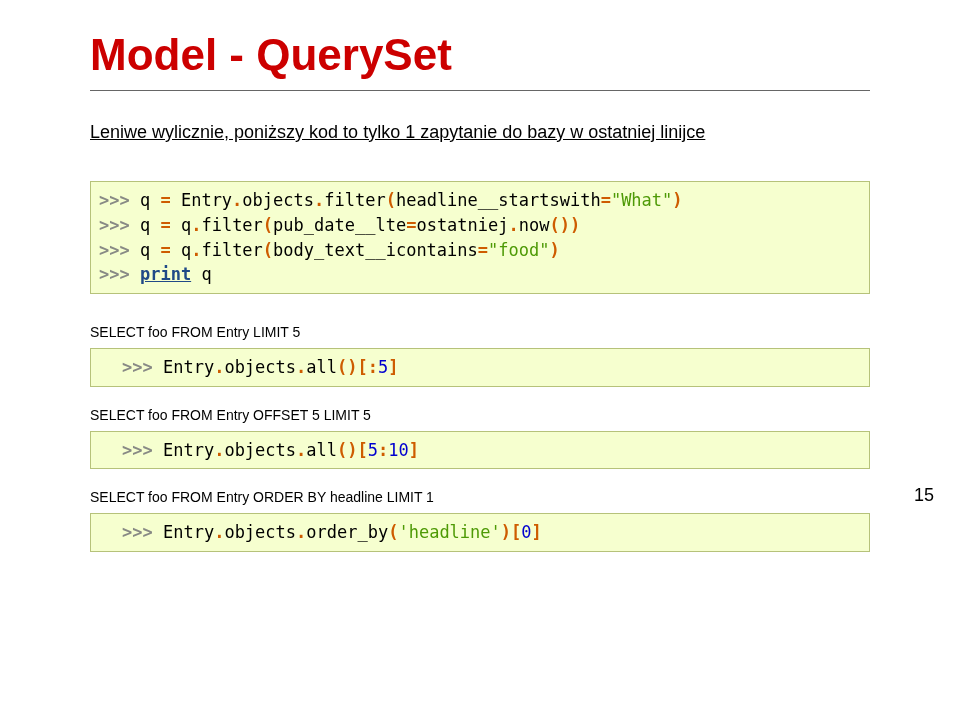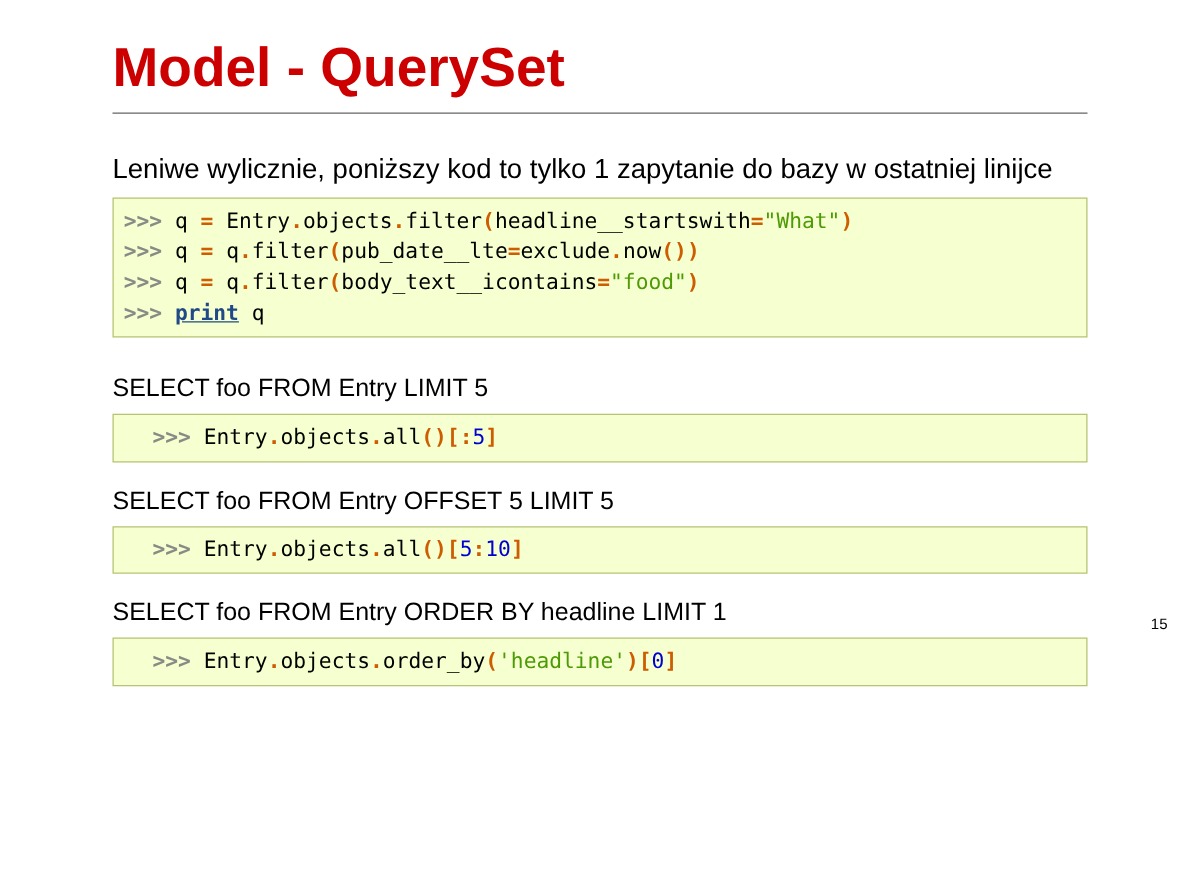--- a/index.html
+++ b/index.html
@@ -24,68 +24,69 @@
     font-weight: bold;
     margin: 0 0 10px 0;
     font-family: Arial, Helvetica, sans-serif;
   }
   .hr {
     border: none;
     border-top: 1px solid #666;
     margin: 0 0 30px 0;
   }
   .intro {
-    font-size: 22px;
-    margin: 0 0 8px 0;
+    font-size: 18px;
+    margin: 0 0 37px 0;
     line-height: 1.3;
+    text-decoration: underline;
   }
   .codebox {
     background: #f6ffcf;
     border: 1px solid #b6c27a;
     padding: 6px 8px;
     margin: 8px 0 30px 0;
     font-size: 17px;
     line-height: 1.45;
     white-space: pre;
     font-family: "DejaVu Sans Mono", "Courier New", monospace;
     overflow: hidden;
   }
   .codebox.small {
     margin-bottom: 20px;
     padding-left: 31px;
   }
   .label {
-    font-size: 20px;
+    font-size: 14px;
     margin: 0 0 6px 0;
   }
   .pagenum {
     position: absolute;
     right: 26px;
     bottom: 22px;
-    font-size: 12px;
+    font-size: 18px;
     color: #000;
   }
   .k  { color: #204a87; font-weight: bold; text-decoration: underline; }
   .s  { color: #4e9a06; }
   .num{ color: #0000cf; }
   .id { color: #000000; }
   .op { color: #ce5c00; font-weight: bold; }
   .pr { color: #888a85; font-weight: bold; }
 </style>
 </head>
 <body>
 
 <div class="slide">
   <h1 class="title">Model - QuerySet</h1>
   <hr class="hr">
   <p class="intro">Leniwe wylicznie, poniższy kod to tylko 1 zapytanie do bazy w ostatniej linijce</p>
 
   <div id="sections">
       <div class="codebox"><span class="pr">&gt;&gt;&gt; </span><span class="id">q </span><span class="op">=</span><span class="id"> Entry</span><span class="op">.</span><span class="id">objects</span><span class="op">.</span><span class="id">filter</span><span class="op">(</span><span class="id">headline__startswith</span><span class="op">=</span><span class="s">"What"</span><span class="op">)</span>
-<span class="pr">&gt;&gt;&gt; </span><span class="id">q </span><span class="op">=</span><span class="id"> q</span><span class="op">.</span><span class="id">filter</span><span class="op">(</span><span class="id">pub_date__lte</span><span class="op">=</span><span class="id">exclude</span><span class="op">.</span><span class="id">now</span><span class="op">())</span>
+<span class="pr">&gt;&gt;&gt; </span><span class="id">q </span><span class="op">=</span><span class="id"> q</span><span class="op">.</span><span class="id">filter</span><span class="op">(</span><span class="id">pub_date__lte</span><span class="op">=</span><span class="id">ostatniej</span><span class="op">.</span><span class="id">now</span><span class="op">())</span>
 <span class="pr">&gt;&gt;&gt; </span><span class="id">q </span><span class="op">=</span><span class="id"> q</span><span class="op">.</span><span class="id">filter</span><span class="op">(</span><span class="id">body_text__icontains</span><span class="op">=</span><span class="s">"food"</span><span class="op">)</span>
 <span class="pr">&gt;&gt;&gt; </span><span class="k">print</span><span class="id"> q</span></div>
       <p class="label">SELECT foo FROM Entry LIMIT 5</p>
       <div class="codebox small"><span class="pr">&gt;&gt;&gt; </span><span class="id">Entry</span><span class="op">.</span><span class="id">objects</span><span class="op">.</span><span class="id">all</span><span class="op">()[:</span><span class="num">5</span><span class="op">]</span></div>
       <p class="label">SELECT foo FROM Entry OFFSET 5 LIMIT 5</p>
       <div class="codebox small"><span class="pr">&gt;&gt;&gt; </span><span class="id">Entry</span><span class="op">.</span><span class="id">objects</span><span class="op">.</span><span class="id">all</span><span class="op">()[</span><span class="num">5</span><span class="op">:</span><span class="num">10</span><span class="op">]</span></div>
       <p class="label">SELECT foo FROM Entry ORDER BY headline LIMIT 1</p>
       <div class="codebox small"><span class="pr">&gt;&gt;&gt; </span><span class="id">Entry</span><span class="op">.</span><span class="id">objects</span><span class="op">.</span><span class="id">order_by</span><span class="op">(</span><span class="s">'headline'</span><span class="op">)[</span><span class="num">0</span><span class="op">]</span></div>
     </div>
 

